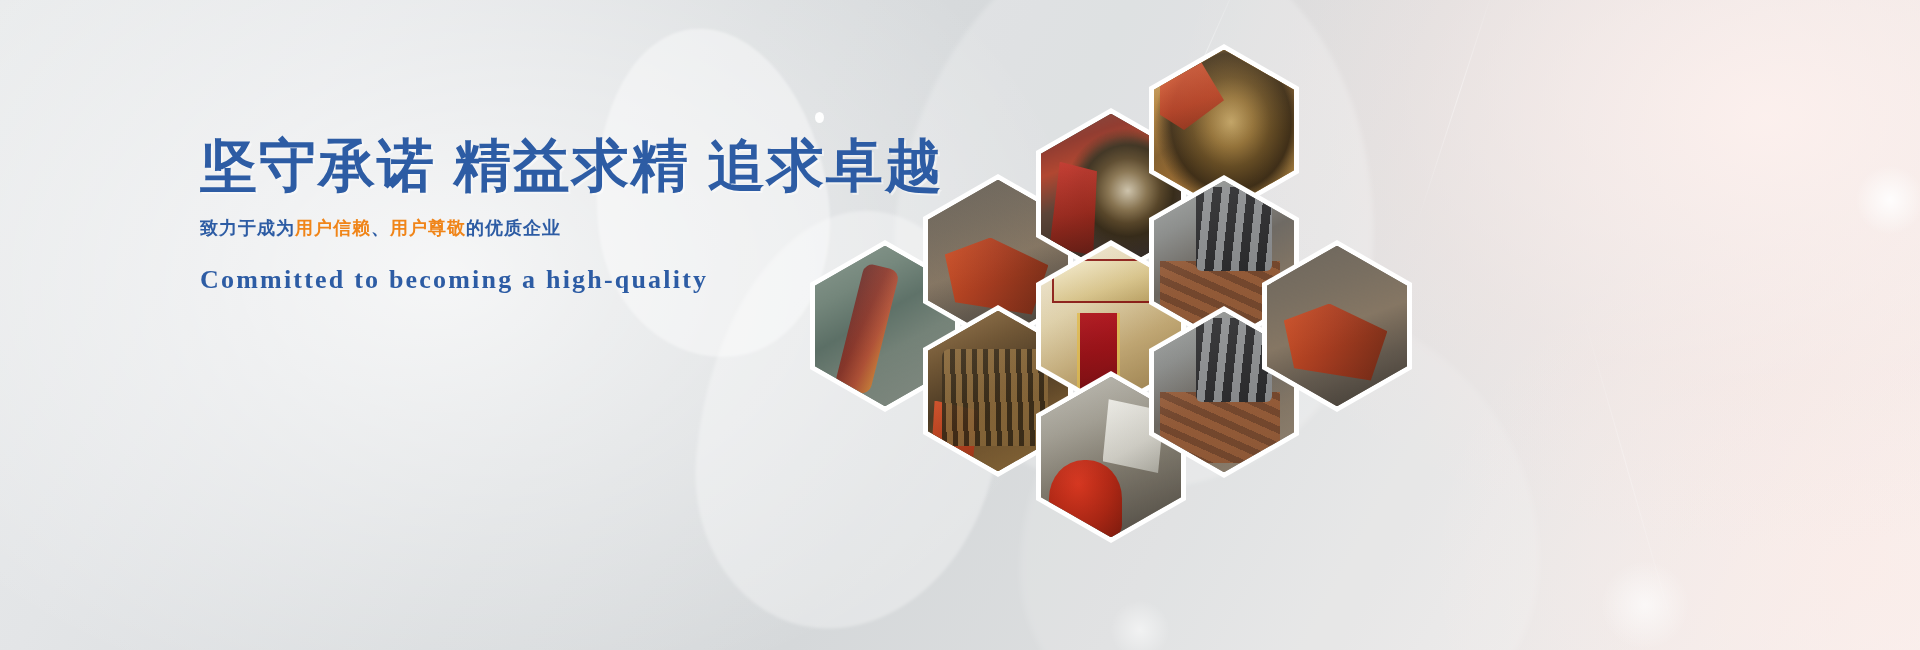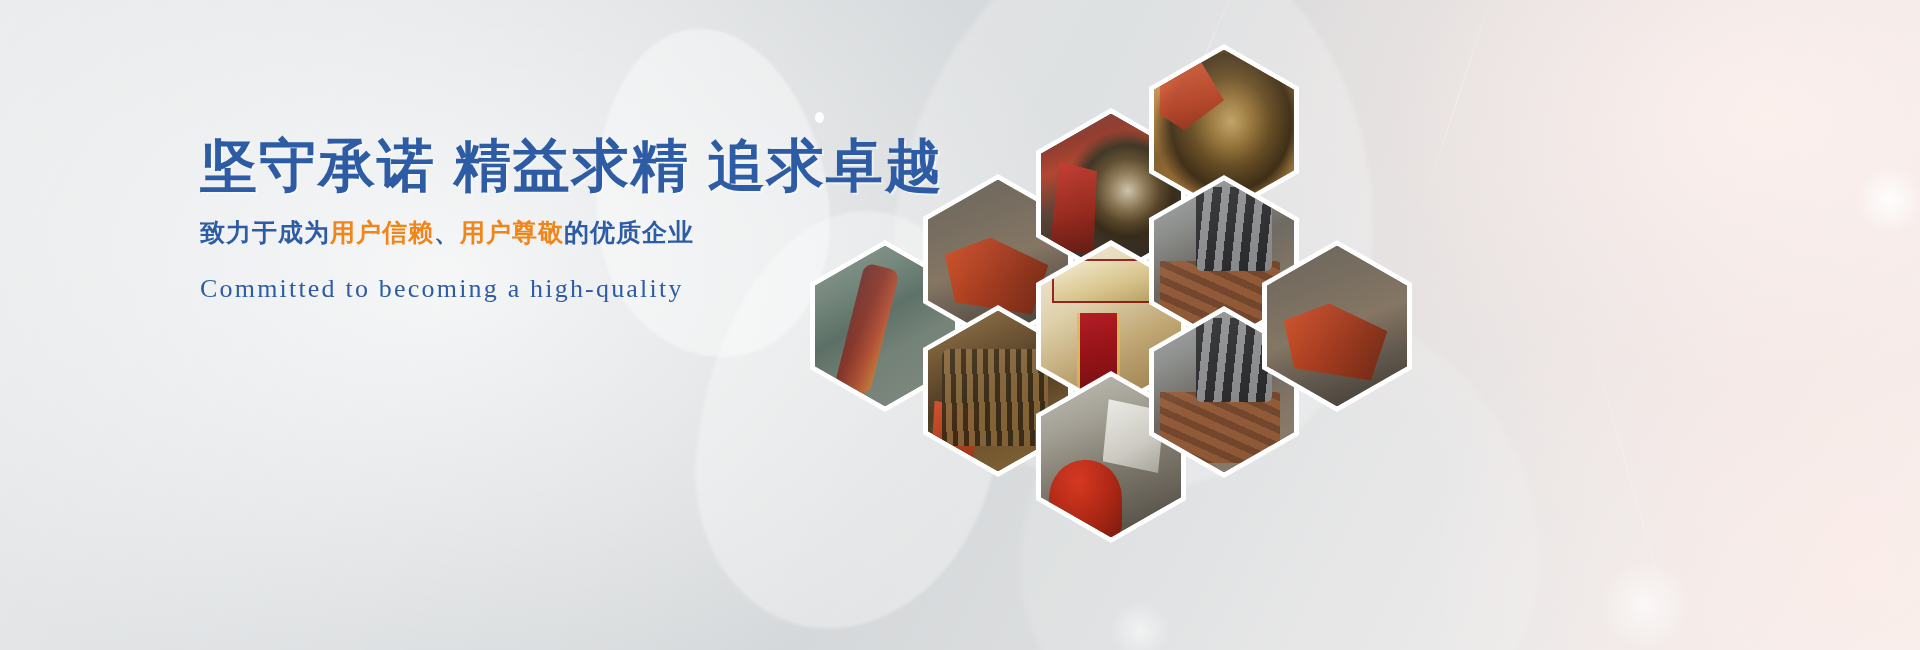--- a/index.html
+++ b/index.html
@@ -34,23 +34,23 @@
   .streak-3{left:1630px;top:300px;height:360px;transform:rotate(-16deg);opacity:.35;}
   .glow{position:absolute;border-radius:50%;background:radial-gradient(circle,rgba(255,255,255,0.9) 0%,rgba(255,255,255,0) 70%);}
   .glow-1{left:1855px;top:165px;width:70px;height:70px;}
   .glow-2{left:1600px;top:560px;width:90px;height:90px;opacity:.7;}
   .glow-3{left:1110px;top:600px;width:60px;height:60px;opacity:.6;}
 
   
   .copy{position:absolute;left:200px;top:134px;width:720px;}
   .headline{font-size:57px;font-weight:bold;color:#2d5ca4;letter-spacing:2px;line-height:1.12;
             white-space:nowrap;text-shadow:2px 2px 0 rgba(255,255,255,0.45);}
-  .subline{margin-top:18px;font-size:25px;font-weight:bold;color:#2d5ca4;letter-spacing:1px;white-space:nowrap;}
+  .subline{margin-top:18px;font-size:18px;font-weight:bold;color:#2d5ca4;letter-spacing:1px;white-space:nowrap;}
   .subline .hl{color:#f08519;}
-  .english{margin-top:22px;font-family:"Liberation Serif",serif;font-weight:normal;
+  .english{margin-top:22px;font-family:"Liberation Serif",serif;font-weight:bold;
            font-size:26px;color:#2d5ca4;line-height:1.36;letter-spacing:2.2px;}
 
   
   .collage{position:absolute;left:780px;top:44px;width:640px;height:450px;}
   .hex{position:absolute;width:150px;height:172px;
        clip-path:polygon(50% 0%,100% 25%,100% 75%,50% 100%,0% 75%,0% 25%);
        background:#ffffff;padding:0;}
   .hex .inner{position:absolute;left:5px;top:5.7px;width:140px;height:160.6px;
        clip-path:polygon(50% 0%,100% 25%,100% 75%,50% 100%,0% 75%,0% 25%);
        overflow:hidden;}

